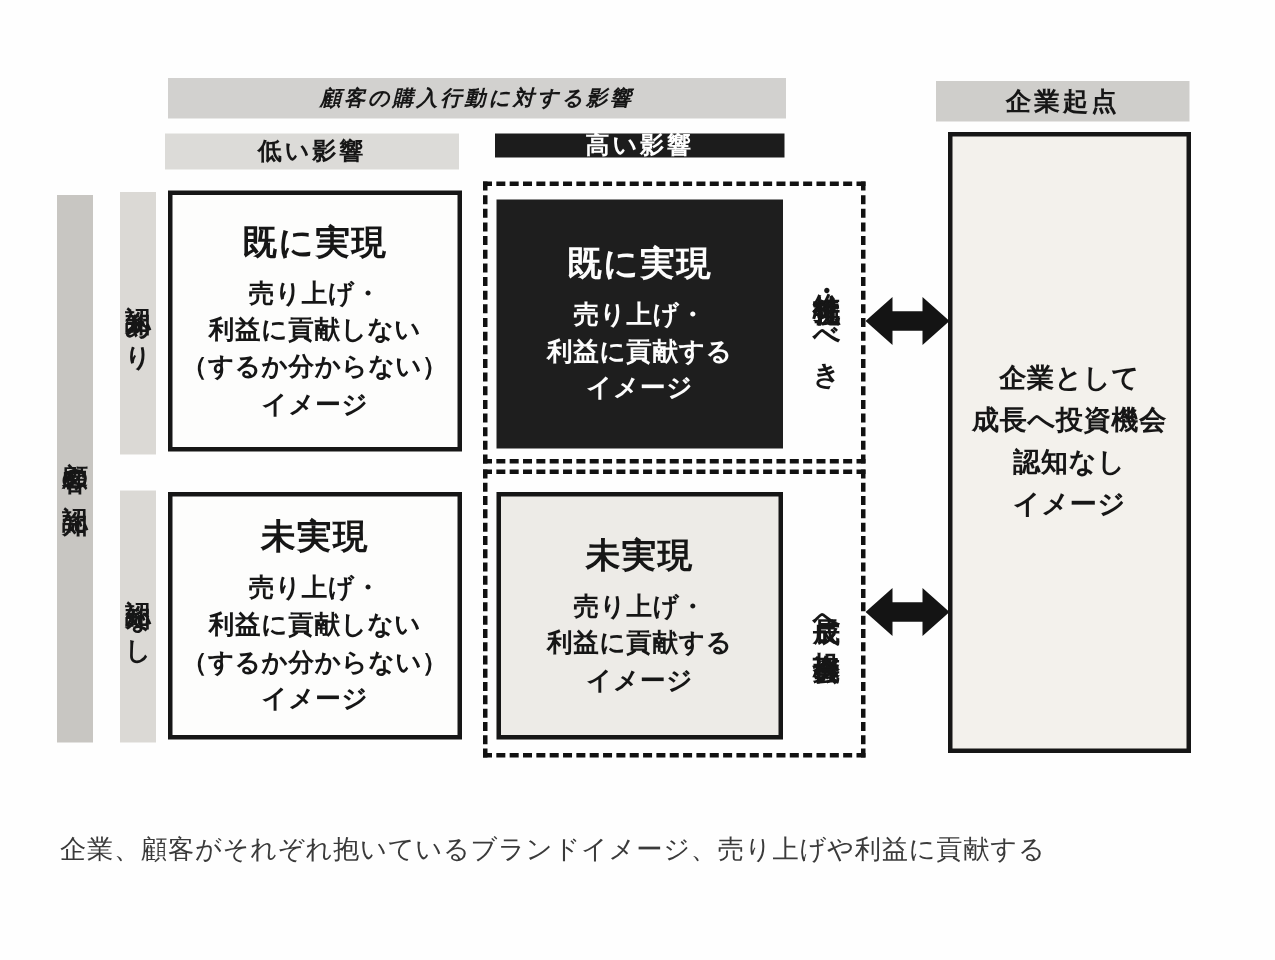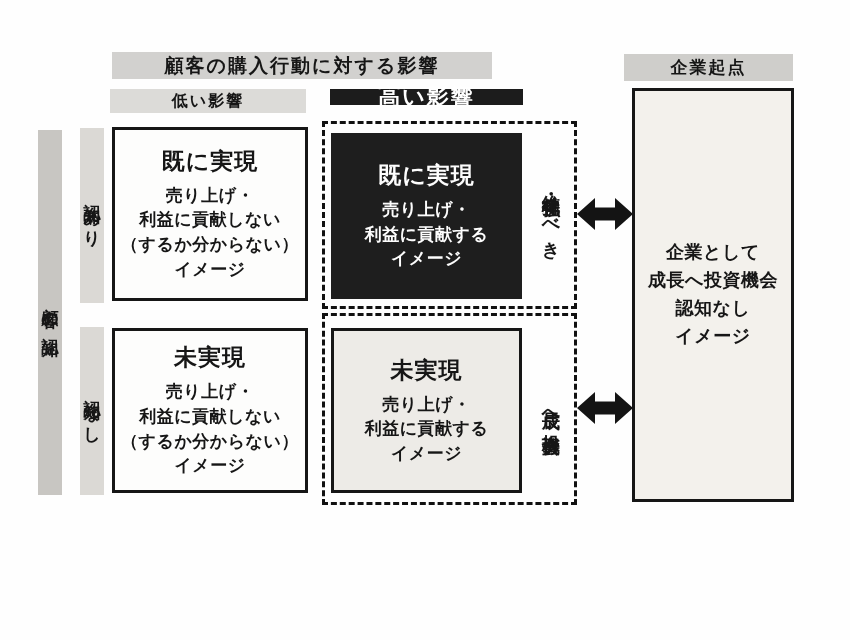--- a/index.html
+++ b/index.html
@@ -7,23 +7,23 @@
   body {
     font-family: "Liberation Sans", "DejaVu Sans", sans-serif;
     width:850px; height:640px; position:relative; overflow:hidden;
     color:#161616;
   }
   .canvas { position:absolute; left:0; top:0; width:850px; height:640px; background:#fefefe; }
 
   
   .bar { position:absolute; display:flex; align-items:center; justify-content:center;
          font-weight:bold; letter-spacing:2px; }
-  .h-main  { left:112px; top:52px;  width:380px; height:27px; background:#d2d1cf; font-size:19px; }
+  .h-main  { left:112px; top:52px;  width:412px; height:27px; background:#d2d1cf; font-size:14px;font-style:italic; }
   .h-low   { left:110px; top:89px;  width:196px; height:24px; background:#dcdbd8; font-size:16px; }
-  .h-high  { left:330px; top:89px;  width:193px; height:16px; background:#1c1c1c; color:#fff; font-size:22px; }
+  .h-high  { left:330px; top:89px;  width:193px; height:16px; background:#1c1c1c; color:#fff; font-size:16px; }
   .h-corp  { left:624px; top:54px;  width:169px; height:27px; background:#cfcecb; font-size:17px; }
 
   
   .vbar { position:absolute; display:flex; align-items:center; justify-content:center;
           writing-mode:vertical-rl; text-orientation:upright;
           font-weight:bold; font-size:17px; letter-spacing:3px; }
   .vbar-outer  { left:38px; top:130px; width:24px; height:365px; background:#c8c6c2; }
   .vbar-top    { left:80px; top:128px; width:24px; height:175px; background:#dbd9d5; }
   .vbar-bottom { left:80px; top:327px; width:24px; height:168px; background:#dbd9d5; }
 
@@ -127,15 +127,16 @@
   </div>
 
   <div class="qbox right-box">
     <div class="q-line">企業として</div>
     <div class="q-line">成長へ投資機会</div>
     <div class="q-line">認知なし</div>
     <div class="q-line">イメージ</div>
   </div>
 
   <div class="caption">
+    <div>企業、顧客がそれぞれ抱いているブランドイメージ、売り上げや利益に貢献する</div>
   </div>
 
 </div>
 
 </body></html>

